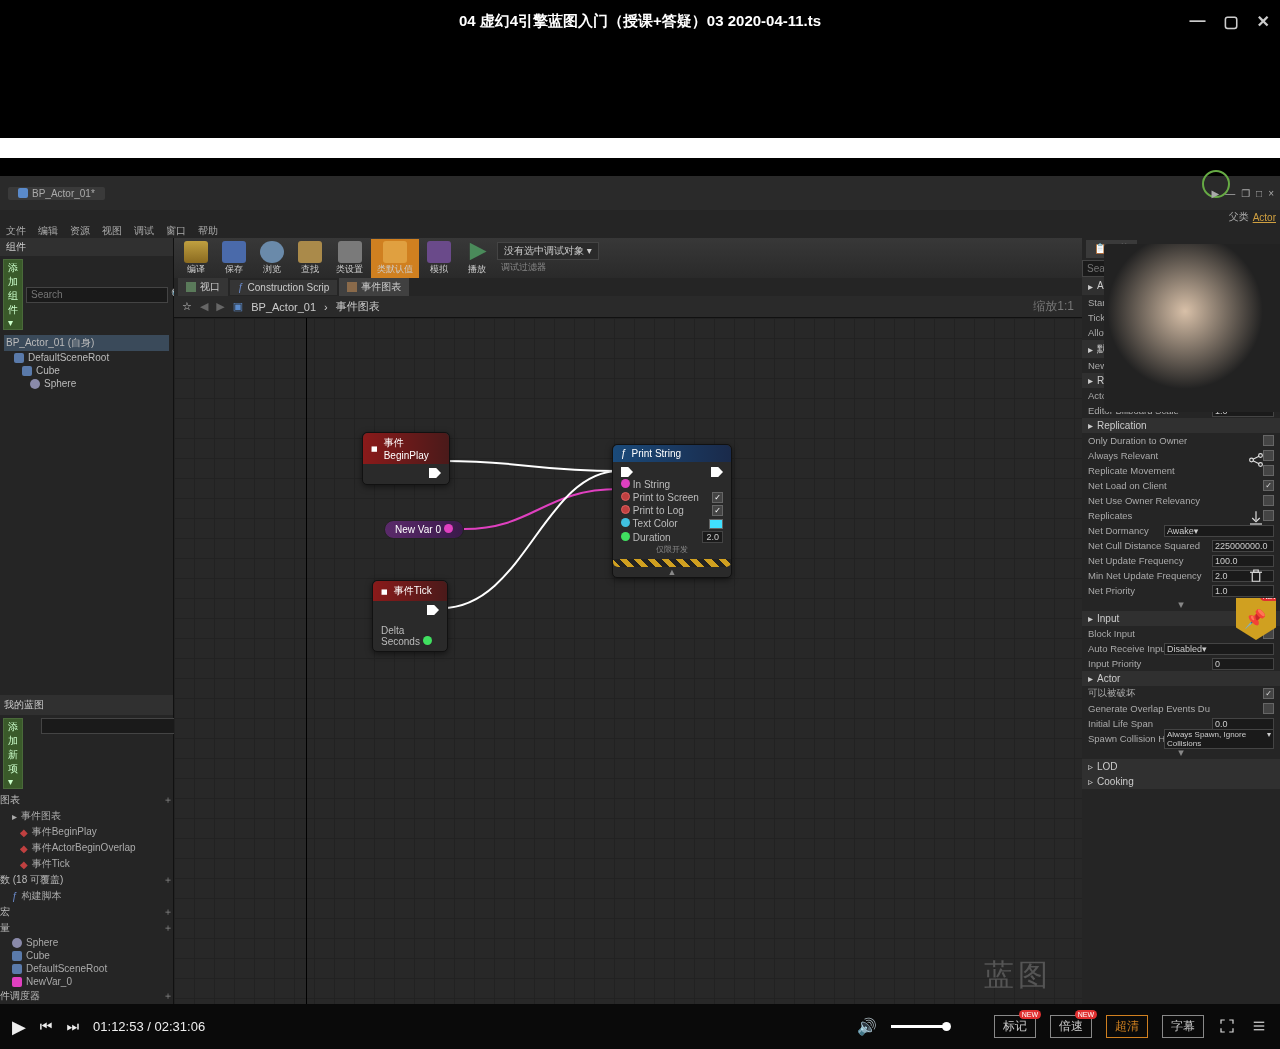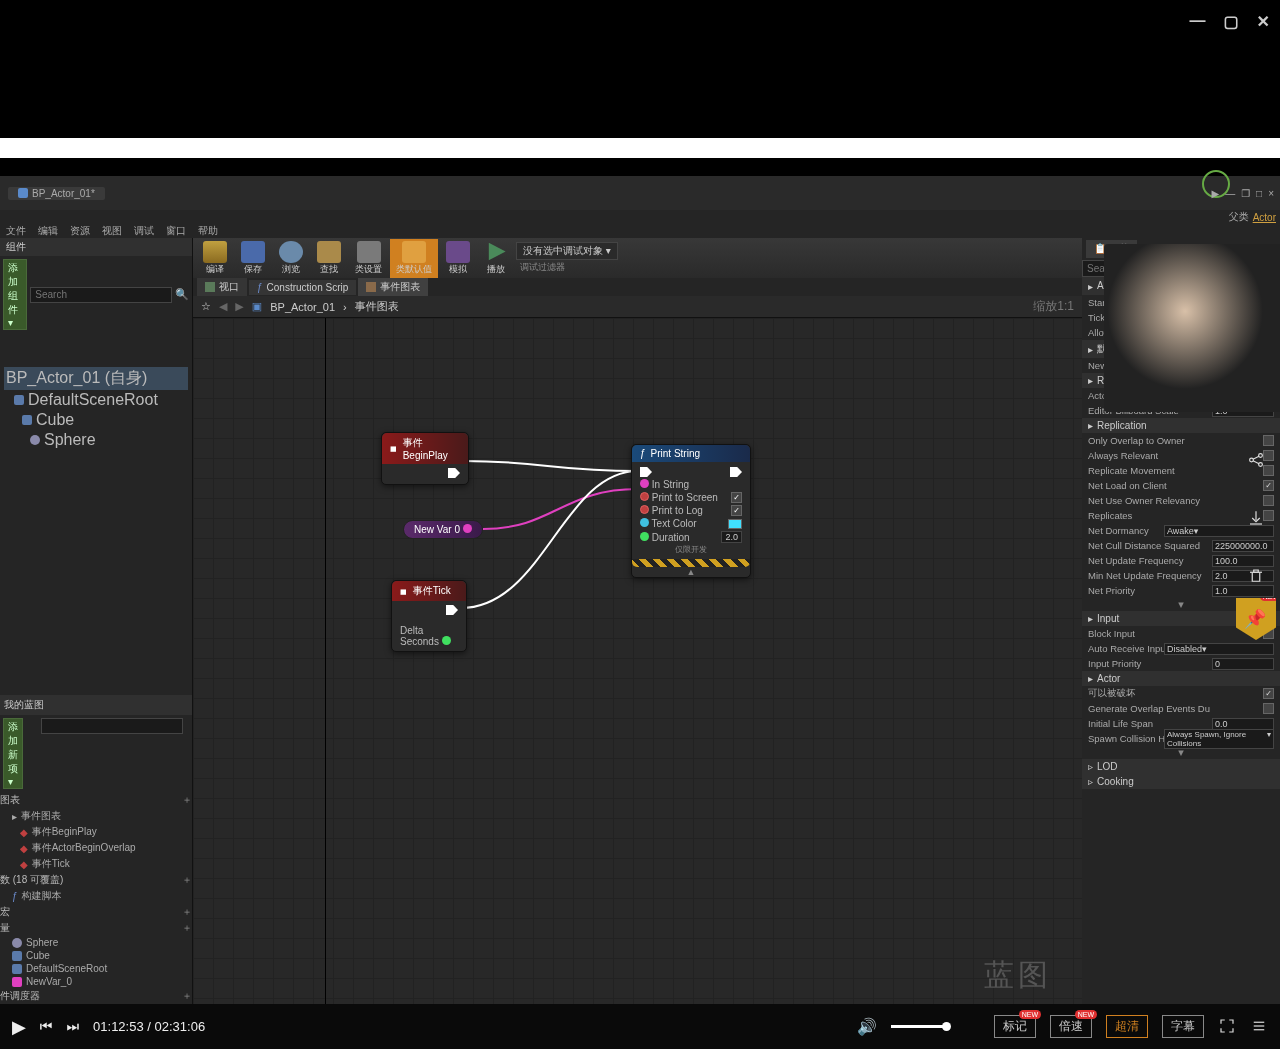--- a/index.html
+++ b/index.html
@@ -9,26 +9,26 @@
 .titlebar .winctrl { position: absolute; right: 10px; display: flex; gap: 18px; color: #ccc; font-size: 16px; }
 .video-area { flex: 1; background: #000; position: relative; }
 .whitebar { position: absolute; top: 96px; left: 0; right: 0; height: 20px; background: #fff; }
 .ue { position: absolute; top: 134px; left: 0; right: 0; bottom: 0; background: #1a1a1a; display: flex; flex-direction: column; }
 .ue-top { height: 15px; background: #2a2a2a; display: flex; align-items: center; padding: 17px 8px; color: #aaa; font-size: 10px; position: relative; }
 .ue-top .tab { background: #3a3a3a; padding: 1px 10px; border-radius: 2px; margin-right: 4px; display: flex; align-items: center; gap: 4px; }
 .ue-top .right { position: absolute; right: 6px; display: flex; gap: 6px; }
 .greencircle { width: 28px; height: 28px; border: 2px solid #6a4; border-radius: 50%; position: absolute; right: 50px; top: -6px; pointer-events: none; }
 .ue-menu { height: 14px; background: #252525; display: flex; align-items: center; padding: 0 6px; gap: 12px; font-size: 10px; color: #aaa; }
 .ue-body { flex: 1; display: flex; }
-.leftcol { width: 193px; background: #252525; display: flex; flex-direction: column; border-right: 1px solid #111; }
+.leftcol { width: 174px; background: #252525; display: flex; flex-direction: column; border-right: 1px solid #111; }
 .panel-hdr { background: #303030; padding: 2px 6px; font-size: 10px; color: #ccc; display: flex; align-items: center; justify-content: space-between; }
 .searchrow { display: flex; align-items: center; padding: 3px; gap: 3px; }
 .searchbox { flex: 1; background: #1a1a1a; border: 1px solid #444; color: #888; padding: 1px 4px; font-size: 10px; height: 16px; }
 .addbtn { background: #3a5a2a; color: #cfc; padding: 1px 4px; font-size: 10px; border: 1px solid #4a6a3a; }
-.treelist { padding: 2px 4px; font-size: 16px; margin-top: 32px; }
+.treelist { padding: 2px 4px; font-size: 10px; }
 .treeitem { padding: 1px 2px; color: #bbb; display: flex; align-items: center; gap: 4px; }
 .treeitem.sel { background: #3a4a5a; }
 .tree-icon { width: 10px; height: 10px; background: #5a7aaa; border-radius: 2px; }
 .tree-icon.sphere { background: #8a8aaa; border-radius: 50%; }
 .mainarea { flex: 1; display: flex; flex-direction: column; }
 .toolbar { height: 40px; background: linear-gradient(#383838, #2a2a2a); display: flex; align-items: center; padding: 0 4px; gap: 2px; }
 .tbtn { display: flex; flex-direction: column; align-items: center; padding: 2px 6px; font-size: 9px; color: #ccc; cursor: pointer; }
 .tbtn.active { background: #d08020; }
 .tbtn-icon { width: 24px; height: 22px; background: #5a7a9a; border-radius: 3px; }
 .debugdrop { display: flex; flex-direction: column; gap: 1px; }
@@ -90,20 +90,21 @@
 .cbtn.hd { border-color: #d08020; color: #d08020; }
 .spacer { flex: 1; }
 .time { font-size: 13px; }
 svg.icon { width: 18px; height: 18px; stroke: #ddd; fill: none; stroke-width: 1.6; }
 </style>
 </head>
 <body>
 
 <div class="player">
   <div class="titlebar">
+    <span>04 虚幻4引擎蓝图入门（授课+答疑）03 2020-04-11.ts</span>
     <div class="winctrl">
       <span>—</span>
       <span>▢</span>
       <span>✕</span>
     </div>
   </div>
 
   <div class="video-area">
     <div class="whitebar"></div>
 
@@ -396,21 +397,21 @@
                 <span class="det-label">Actor Hidden In Gam</span>
                 <span class="det-chk"></span>
               </div>
             <div class="det-row">
                 <span class="det-label">Editor Billboard Scale</span>
                 <input class="det-input" value="1.0" style="">
               </div>
 
             <div class="det-section">▸ <span>Replication</span></div>
             <div class="det-row">
-                <span class="det-label">Only Overlap to Owner</span>
+                <span class="det-label">Only Duration to Owner</span>
                 <span class="det-chk"></span>
               </div>
             <div class="det-row">
                 <span class="det-label">Always Relevant</span>
                 <span class="det-chk"></span>
               </div>
             <div class="det-row">
                 <span class="det-label">Replicate Movement</span>
                 <span class="det-chk"></span>
               </div>

